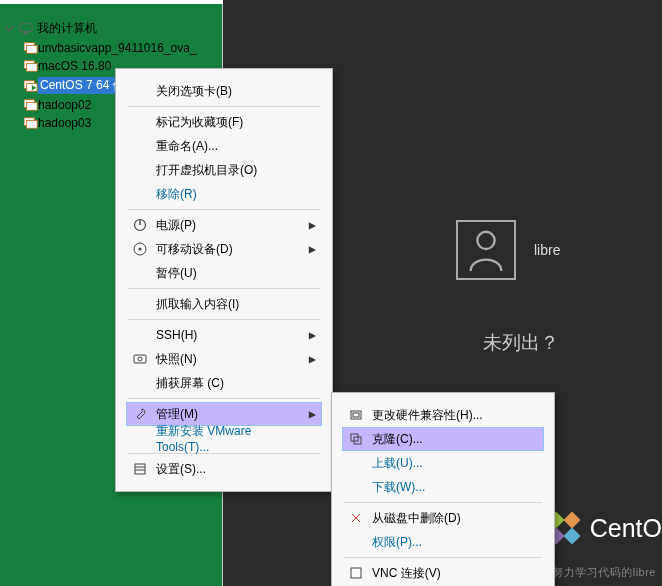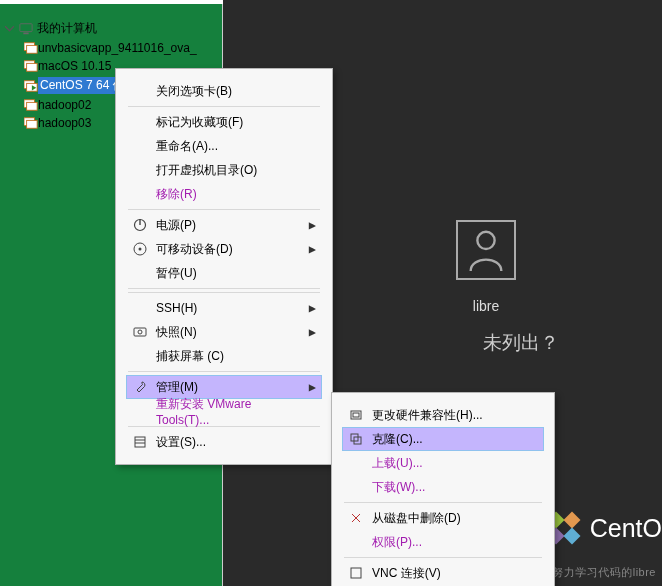--- a/index.html
+++ b/index.html
@@ -8,35 +8,35 @@
 .tree-root { display: flex; align-items: center; padding: 2px 4px; gap: 4px; }
 .tree-item { display: flex; align-items: center; padding: 2px 4px 2px 24px; cursor: default; }
 .tree-item.selected .lbl { background: #2e7ad1; color: #fff; padding: 0 2px; }
 .vm-icon { width: 14px; height: 12px; display: inline-block; }
 .vm-icon svg { width: 14px; height: 12px; }
 .expander { width: 11px; height: 11px; display: inline-flex; align-items: center; justify-content: center; cursor: pointer; }
 .pc-icon { width: 14px; height: 14px; }
 .lbl { white-space: nowrap; }
 
 .dark-pane { position: absolute; left: 223px; top: 0; width: 439px; height: 586px; background: #2a2a2a; }
-.user-block { position: absolute; left: 233px; top: 220px; display: flex; align-items: center; gap: 18px; flex-direction: column; }
+.user-block { position: absolute; left: 233px; top: 220px; display: flex; align-items: center; gap: 18px; }
 .avatar { width: 60px; height: 60px; border: 2px solid #aaa; display: flex; align-items: center; justify-content: center; }
 .avatar svg { width: 40px; height: 46px; }
 .user-name { color: #ddd; font-size: 14px; }
 .unlisted { position: absolute; left: 260px; top: 330px; color: #ccc; font-size: 19px; }
 .cent-logo { position: absolute; right: 0; bottom: 40px; display: flex; align-items: center; gap: 8px; }
 .cent-logo svg { width: 36px; height: 36px; }
 .cent-logo span { color: #fff; font-size: 25px; font-weight: 300; }
 .watermark { position: absolute; right: 6px; bottom: 6px; color: #888; font-size: 11px; letter-spacing: 0.5px; }
 
 .ctx-menu { position: absolute; background: #f7f7f7; border: 1px solid #b5b5b5; box-shadow: 3px 3px 6px rgba(0,0,0,0.3); padding: 10px; z-index: 10; }
 .ctx-menu.main { left: 115px; top: 68px; width: 218px; }
 .ctx-menu.sub { left: 331px; top: 392px; width: 224px; }
 .menu-row { display: flex; align-items: center; height: 24px; padding: 0 22px 0 30px; position: relative; cursor: default; }
-.menu-row.disabled { color: #a21caf; }
+.menu-row.disabled { color: #0369a1; }
 .menu-row.highlight { background: #c4b5fd; outline: 1px solid #8fc2ee; outline-offset: -1px; }
 .menu-row .menu-icon { position: absolute; left: 6px; width: 16px; height: 16px; display: inline-flex; align-items: center; justify-content: center; }
 .menu-row .menu-icon svg { width: 14px; height: 14px; }
 .menu-row .arrow { position: absolute; right: 6px; font-family: monospace; color: #333; }
 .menu-sep { height: 1px; background: #d8d8d8; margin: 3px 2px; }
 </style>
 </head>
 <body>
 
 <div class="tree-panel">
@@ -60,21 +60,21 @@
           <rect x="0" y="0" width="12" height="9" fill="#fff" stroke="#c26a1a"></rect>
           <rect x="3" y="3" width="12" height="9" fill="#fff" stroke="#c26a1a"></rect>
         </svg></span>
     <span class="lbl">unvbasicvapp_9411016_ova_</span>
   </div>
   <div class="tree-item">
     <span class="vm-icon"><svg viewBox="0 0 16 12">
           <rect x="0" y="0" width="12" height="9" fill="#fff" stroke="#c26a1a"></rect>
           <rect x="3" y="3" width="12" height="9" fill="#fff" stroke="#c26a1a"></rect>
         </svg></span>
-    <span class="lbl">macOS 10.15</span>
+    <span class="lbl">macOS 16.80</span>
   </div>
   <div class="tree-item selected">
     <span class="vm-icon"><svg viewBox="0 0 16 12">
           <rect x="0" y="0" width="12" height="9" fill="#fff" stroke="#c26a1a"></rect>
           <rect x="3" y="3" width="12" height="9" fill="#fff" stroke="#c26a1a"></rect>
           <polygon points="9,5 14,8 9,11" fill="#2a8a2a"></polygon>
         </svg></span>
     <span class="lbl">CentOS 7 64 位</span>
   </div>
   <div class="tree-item">
@@ -151,20 +151,23 @@
           <circle cx="7" cy="7" r="1.5" fill="#444"></circle>
         </svg>
       </span>
     <span>可移动设备(D)</span>
       <span class="arrow">▶</span>
   </div>
   <div class="menu-row">
       <span>暂停(U)</span>
     </div>
   <div class="menu-sep"></div>
+  <div class="menu-row">
+      <span>抓取输入内容(I)</span>
+    </div>
   <div class="menu-sep"></div>
   <div class="menu-row">
       <span>SSH(H)</span>
       <span class="arrow">▶</span>
     </div>
   <div class="menu-row">
     <span class="menu-icon">
         <svg viewBox="0 0 14 14">
           <rect x="1" y="3" width="12" height="8" rx="1" fill="none" stroke="#444"></rect>
           <circle cx="7" cy="7" r="2" fill="none" stroke="#444"></circle>

